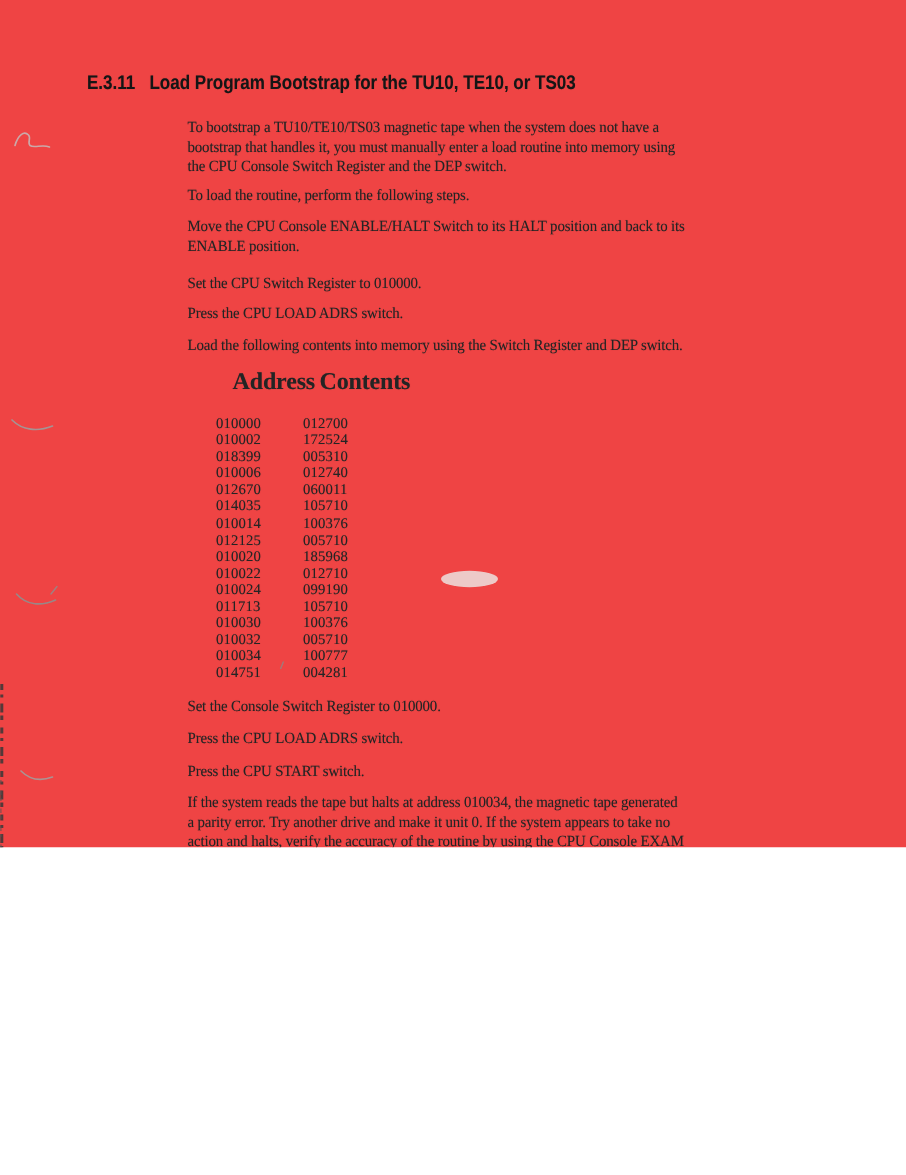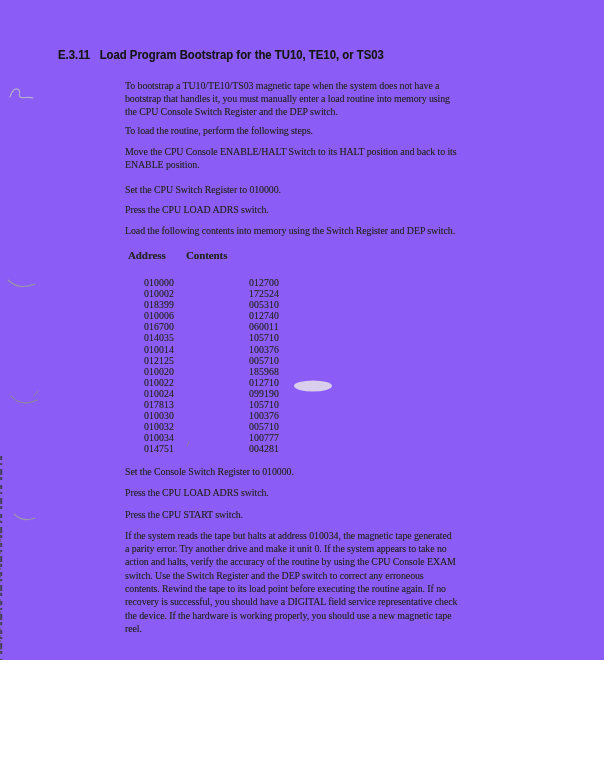--- a/index.html
+++ b/index.html
@@ -1,44 +1,44 @@
 <!DOCTYPE html>
 <html><head>
 <meta charset="utf-8">
 <style>
   html,body { margin:0; padding:0; background:#ffffff; }
   .page {
-    position:relative; width:604px; height:660px;
-    background:#8b5cf6; overflow:hidden;
+    position:relative; width:604px; height:565px;
+    background:#ef4444; overflow:hidden;
     font-family:"Liberation Serif", serif; color:#242424;
     text-shadow:0 0 .5px rgba(50,50,50,.45);
   }
   .heading {
     position:absolute; left:58px; top:47px; margin:0;
     font-family:"Liberation Sans", sans-serif; font-weight:bold;
     font-size:13.2px; color:#151515; white-space:nowrap;
     transform:scaleX(.86); transform-origin:0 0;
   }
   .heading .num { margin-right:11px; }
   .para {
     position:absolute; left:125px; width:462px; margin:0;
     font-size:10.4px; line-height:13.35px; letter-spacing:-.1px;
     white-space:pre-line; transform:scaleX(.955); transform-origin:0 0;
   }
   .p0 { top:78.5px; }  .p1 { top:124px; }   .p2 { top:144.5px; }
   .p3 { top:182.5px; } .p4 { top:203px; }   .p5 { top:223.5px; }
   .p6 { top:464.5px; } .p7 { top:486px; }   .p8 { top:507.5px; }
   .p9 { top:528.5px; }
   .memhead {
-    position:absolute; left:128px; top:249px; display:flex;
-    font-weight:bold; font-size:11px; line-height:12px; letter-spacing:-.1px;
+    position:absolute; left:155px; top:249px; display:flex;
+    font-weight:bold; font-size:16px; line-height:12px; letter-spacing:-.1px;
   }
   .memhead .th-a { width:58px; }
   .memrows { position:absolute; left:144px; top:277px; }
-  .trow { display:flex; height:11.1px; font-size:9.8px; line-height:11.1px; letter-spacing:.1px;gap:47px; }
+  .trow { display:flex; height:11.1px; font-size:9.8px; line-height:11.1px; letter-spacing:.1px; }
   .trow .addr { width:58px; }
   .footer {
     position:absolute; right:57px; top:741px; display:flex; gap:17px;
     font-family:"Liberation Sans", sans-serif; font-weight:bold;
     font-size:11px; line-height:13px; color:#1a1a1a; white-space:nowrap;
     transform:scaleX(.88); transform-origin:100% 0;
   }
   .artifacts { position:absolute; left:0; top:0; pointer-events:none; }
 </style>
 </head>
@@ -90,21 +90,21 @@
       </div>
     <div class="trow">
         <span class="addr">018399</span>
         <span class="cont">005310</span>
       </div>
     <div class="trow">
         <span class="addr">010006</span>
         <span class="cont">012740</span>
       </div>
     <div class="trow">
-        <span class="addr">016700</span>
+        <span class="addr">012670</span>
         <span class="cont">060011</span>
       </div>
     <div class="trow">
         <span class="addr">014035</span>
         <span class="cont">105710</span>
       </div>
     <div class="trow">
         <span class="addr">010014</span>
         <span class="cont">100376</span>
       </div>
@@ -118,21 +118,21 @@
       </div>
     <div class="trow">
         <span class="addr">010022</span>
         <span class="cont">012710</span>
       </div>
     <div class="trow">
         <span class="addr">010024</span>
         <span class="cont">099190</span>
       </div>
     <div class="trow">
-        <span class="addr">017813</span>
+        <span class="addr">011713</span>
         <span class="cont">105710</span>
       </div>
     <div class="trow">
         <span class="addr">010030</span>
         <span class="cont">100376</span>
       </div>
     <div class="trow">
         <span class="addr">010032</span>
         <span class="cont">005710</span>
       </div>

